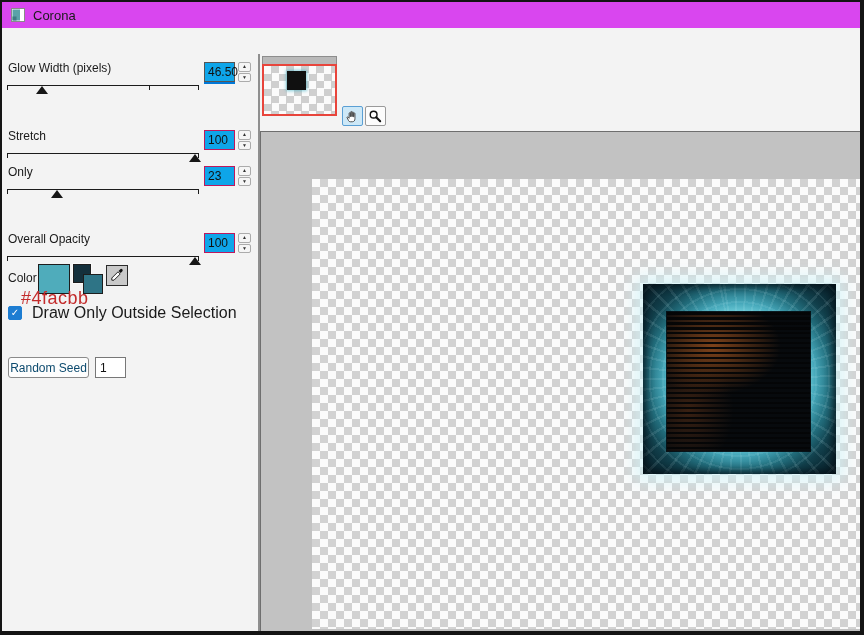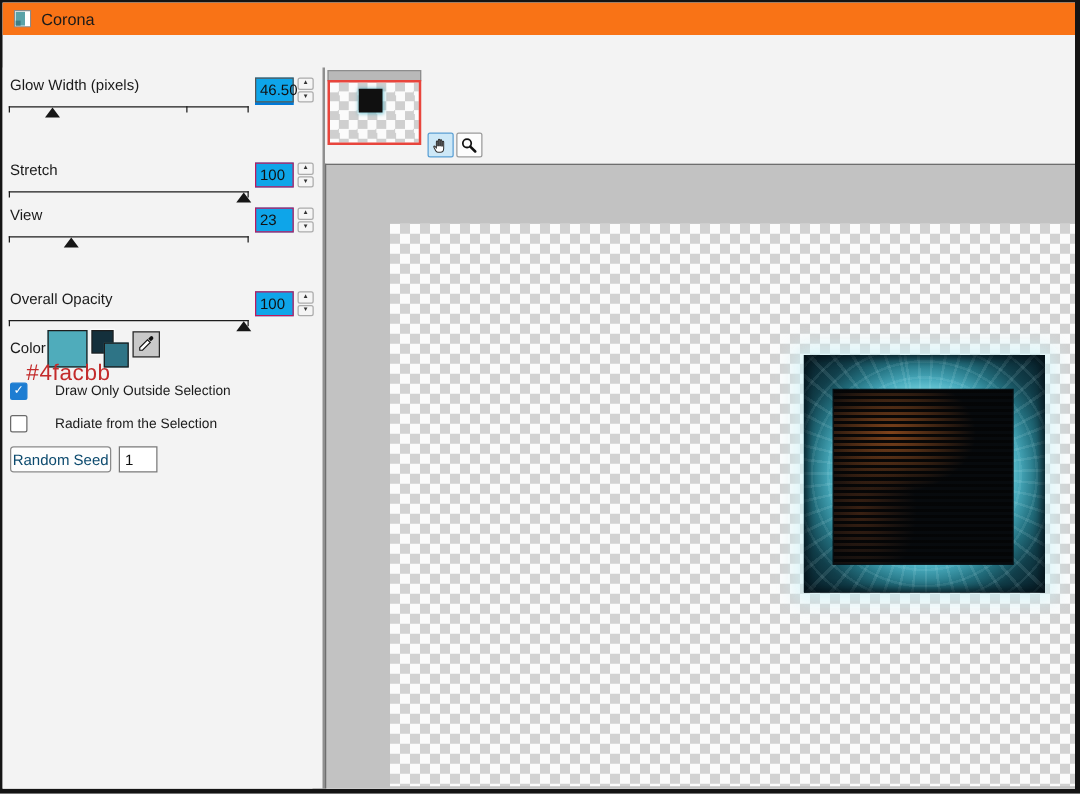--- a/index.html
+++ b/index.html
@@ -3,21 +3,21 @@
 <meta charset="utf-8">
 <style>
   * { margin:0; padding:0; box-sizing:border-box; }
   html,body { width:864px; height:635px; font-family:"Liberation Sans", sans-serif; }
   .window {
     position:relative; width:864px; height:635px;
     border:2px solid #141414; border-right-width:4px; border-bottom-width:4px;
     background:#f3f3f3; overflow:hidden;
   }
   
-  .titlebar { position:absolute; left:0; top:0; right:0; height:26px; background:#f97316;
+  .titlebar { position:absolute; left:0; top:0; right:0; height:26px; background:#d946ef;
     display:flex; align-items:center; padding-left:9px; }
   .app-icon { width:14px; height:14px; margin-right:8px; display:inline-block; }
   .title-text { font-size:13px; color:#1a1a1a; }
   
   .menubar { position:absolute; left:0; top:26px; right:0; height:25px; background:#fcfcfc;
     border-bottom:1px solid #e2e2e2; display:flex; align-items:center; padding-left:3px; }
   .menu-item { font-size:12.5px; color:#111; padding:4px 9px 5px 4px; cursor:default; }
   
   .left-panel { position:absolute; left:0; top:52px; bottom:0; width:248px; background:#f3f3f3; }
   .vsep { position:absolute; left:256px; top:52px; bottom:0; width:2px; background:#8f8f8f; }
@@ -43,21 +43,21 @@
   .swatch-teal { left:81px; top:220px; width:20px; height:20px; }
   .eyedropper-btn { position:absolute; left:104px; top:211px; width:22px; height:21px;
     background:#c9c9c9; border:1px solid #2a2a2a; display:flex; align-items:center; justify-content:center; }
   .hex-label { position:absolute; left:19px; top:234px; font-size:18px; font-weight:normal; color:#c32b2b; letter-spacing:0.5px; }
   .check-row { position:absolute; left:6px; height:15px; display:flex; align-items:center; }
   .check-row-0 { top:251px; } .check-row-1 { top:277px; }
   .checkbox { width:14px; height:14px; border:1px solid #6a6a6a; border-radius:2px; background:#fff;
     display:flex; align-items:center; justify-content:center; }
   .checkbox.checked { background:#1d7dd2; border-color:#1d7dd2; }
   .checkbox.checked::after { content:"✓"; color:#fff; font-size:10px; line-height:1; }
-  .check-label { font-size:11px; color:#1a1a1a; margin-left:22px; white-space:nowrap; }
+  .check-label { font-size:16px; color:#1a1a1a; margin-left:10px; white-space:nowrap; }
   .seed-btn { position:absolute; left:6px; top:303px; width:81px; height:21px; background:#fdfdfd;
     border:1px solid #8a8a8a; border-radius:3px; font-size:12px; color:#0c4a6e; font-family:"Liberation Sans",sans-serif; }
   .seed-input { position:absolute; left:93px; top:303px; width:31px; height:21px; background:#fff;
     border:1px solid #777; font-size:12px; color:#111; padding-left:4px; font-family:"Liberation Sans",sans-serif; }
   
   .right-side { position:absolute; left:258px; top:52px; right:0; bottom:0; background:#f3f3f3; }
   .thumb-graybar { position:absolute; left:2px; top:2px; width:75px; height:9px; background:#b9b9b9; border:1px solid #8d8d8d; }
   .thumb-box { position:absolute; left:2px; top:10px; width:75px; height:52px; border:2px solid #e8453c;
     background:conic-gradient(#cfcfcf 25%, #fbfbfb 0 50%, #cfcfcf 0 75%, #fbfbfb 0); background-size:15px 15px; }
   .thumb-square { position:absolute; left:23px; top:5px; width:19px; height:19px; background:#101010;
@@ -130,21 +130,21 @@
       </div>
       <div class="track">
         <div class="track-line"></div>
         <div class="tick tick-l"></div>
           <div class="tick tick-r"></div>
         <div class="thumb" style="left: 98%;"></div>
       </div>
     </div>
 
     <div class="slider-row" style="top:111px;">
-      <span class="slider-label">View</span>
+      <span class="slider-label">Only</span>
       <div class="vbox">23</div>
       <div class="spinner">
         <div class="spin-btn">▲</div>
         <div class="spin-btn">▼</div>
       </div>
       <div class="track">
         <div class="track-line"></div>
         <div class="tick tick-l"></div>
           <div class="tick tick-r"></div>
         <div class="thumb" style="left: 26%;"></div>
@@ -176,24 +176,20 @@
         <path d="M9.6 2.9 L11.3 1.2 a1.5 1.5 0 0 1 2.1 2.1 L11.7 5 Z" fill="#111"></path>
         <path d="M9 3.8 L11.2 6 L5 12.2 H2.8 V10 Z" fill="#fdfdfd" stroke="#111" stroke-width="0.9"></path>
       </svg>
     </div>
     <span class="hex-label">#4facbb</span>
 
     <div class="check-row check-row-0">
       <div class="checkbox checked"></div>
       <span class="check-label">Draw Only Outside Selection</span>
     </div>
-    <div class="check-row check-row-1">
-      <div class="checkbox"></div>
-      <span class="check-label">Radiate from the Selection</span>
-    </div>
 
     <button class="seed-btn">Random Seed</button>
     <input class="seed-input" value="1" style="">
   </div>
 
   <div class="vsep"></div>
 
   <div class="right-side">
     <div class="thumb-graybar"></div>
     <div class="thumb-box">

